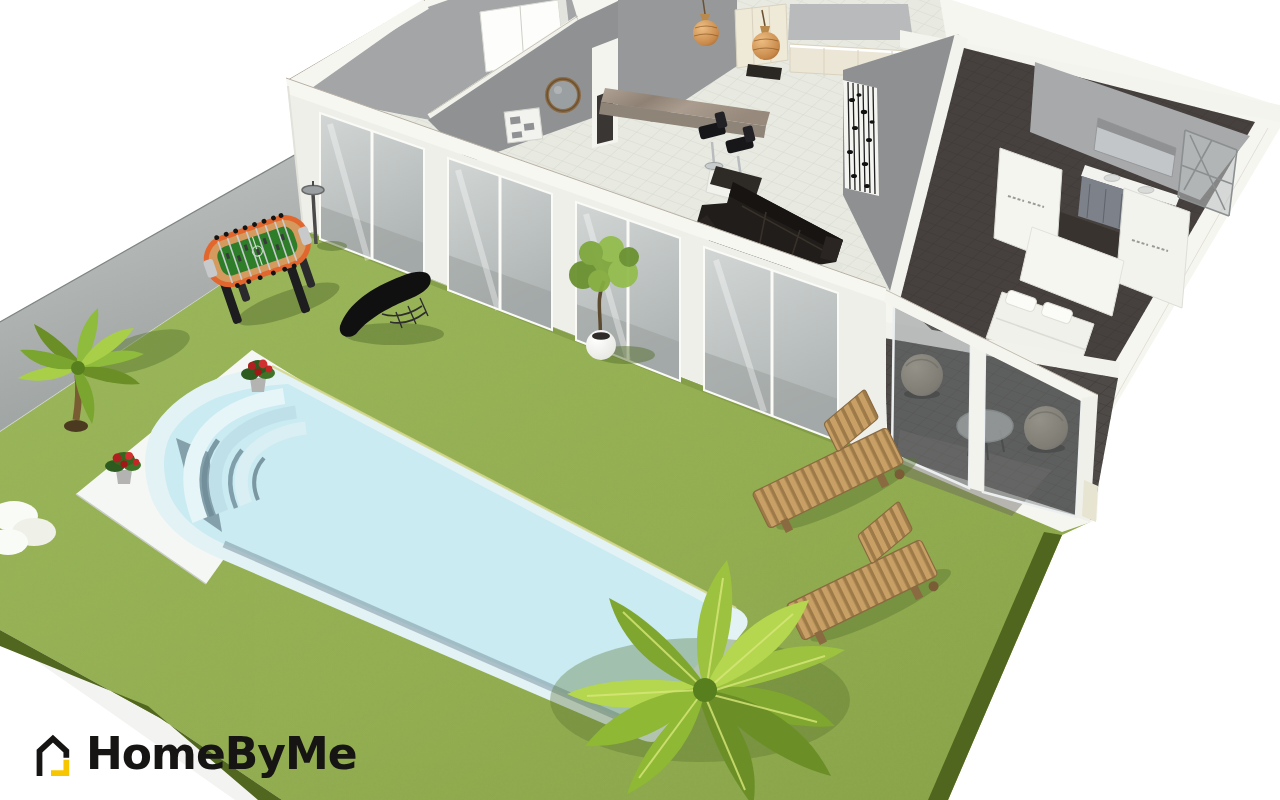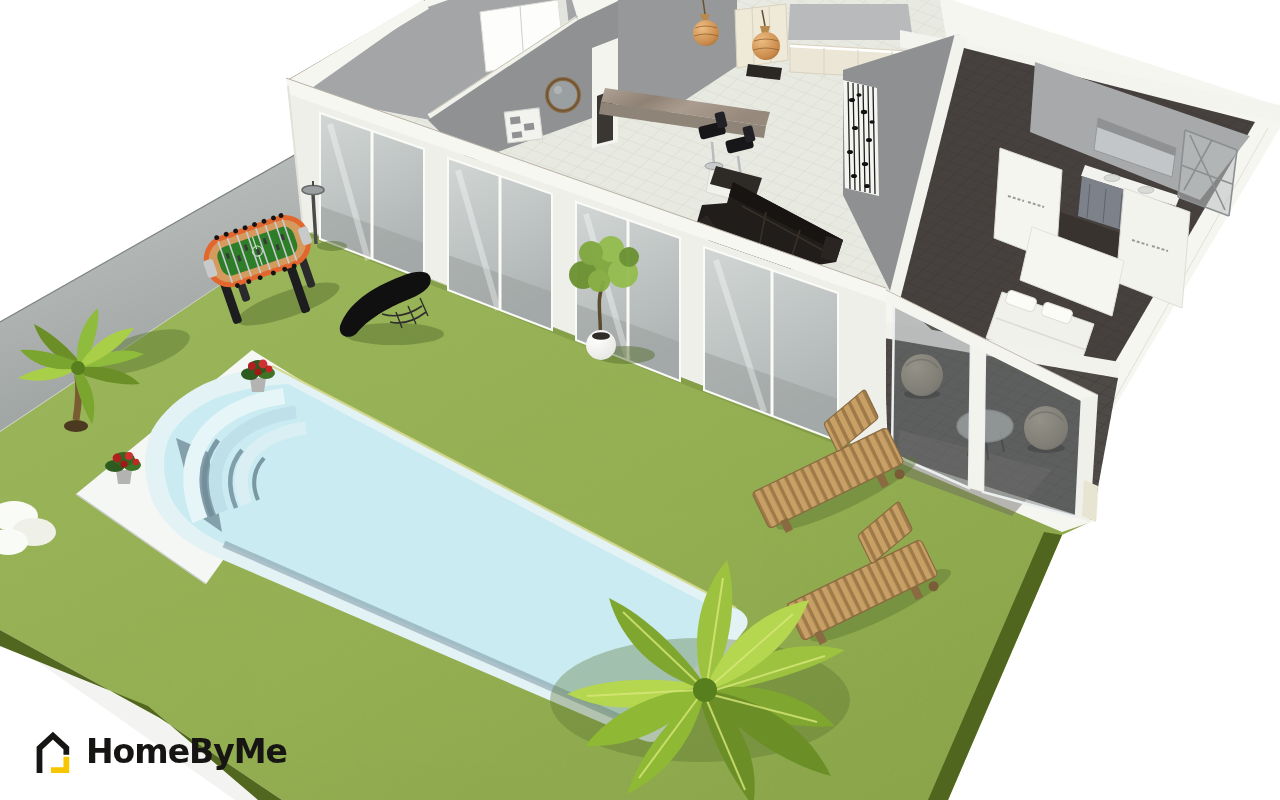--- a/index.html
+++ b/index.html
@@ -10,21 +10,21 @@
     position:relative;width:1280px;height:800px;overflow:hidden;
     background:var(--background);
     font-family:"DejaVu Sans","Liberation Sans",sans-serif;
   }
   .scene-svg{position:absolute;left:0;top:0;}
   .logo{
     position:absolute;left:28px;top:728px;display:flex;align-items:center;gap:12px;
     user-select:none;
   }
   .logo-text{
-    font-size:33px;font-weight:bold;color:var(--logo_black,#161513);
+    font-size:44px;font-weight:bold;color:var(--logo_black,#161513);
     letter-spacing:-1px;
   }
 </style>
 </head>
 <body>
 
 <div class="stage">
 
 <svg class="scene-svg" width="1280" height="800" viewBox="0 0 1280 800">
   <defs>

